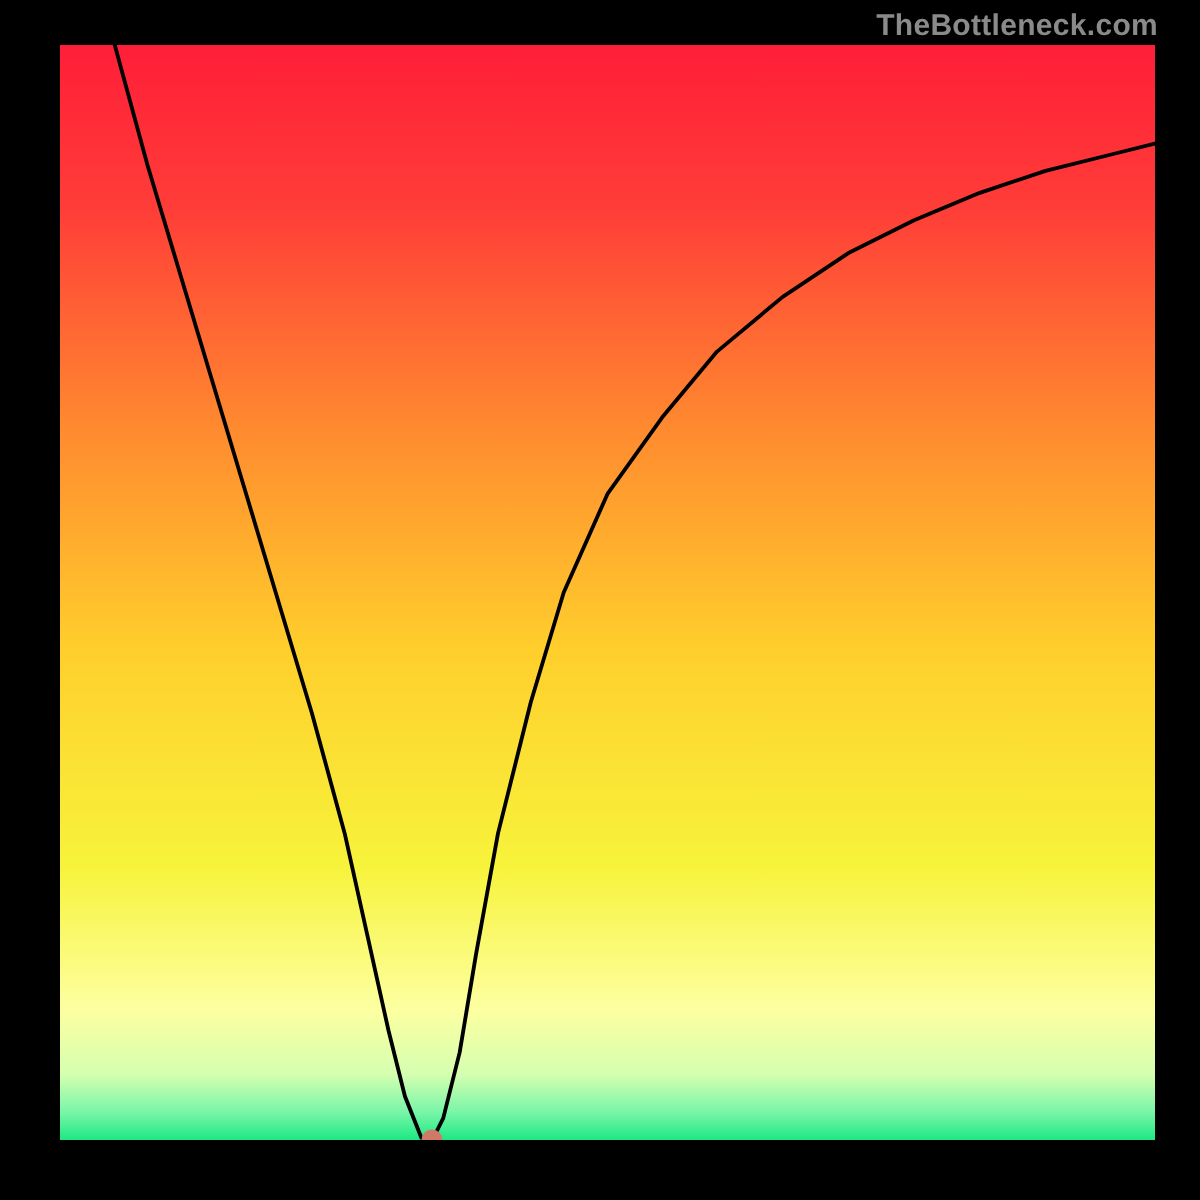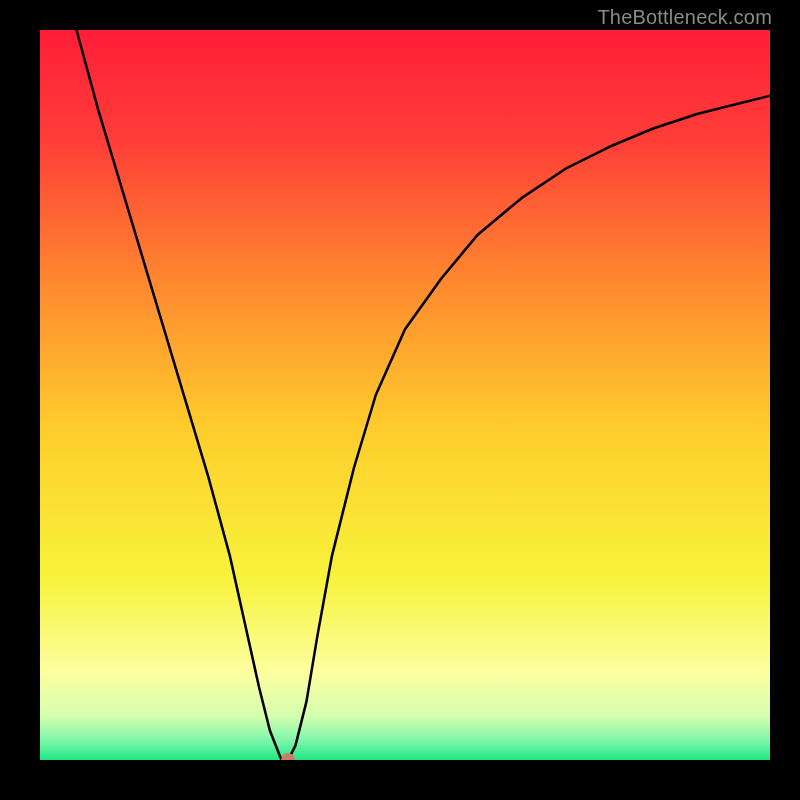--- a/index.html
+++ b/index.html
@@ -30,21 +30,21 @@
     top: 0;
     width: 100%;
     height: 100%;
   }
   .watermark {
     position: absolute;
     top: 6px;
     right: 28px;
     font-family: Arial, Helvetica, sans-serif;
     font-size: 20px;
-    font-weight: 400;
+    font-weight: 700;
     color: #8a8a8a;
     letter-spacing: 0.2px;
   }
   svg.curve {
     position: absolute;
     left: 0;
     top: 0;
     width: 100%;
     height: 100%;
   }

